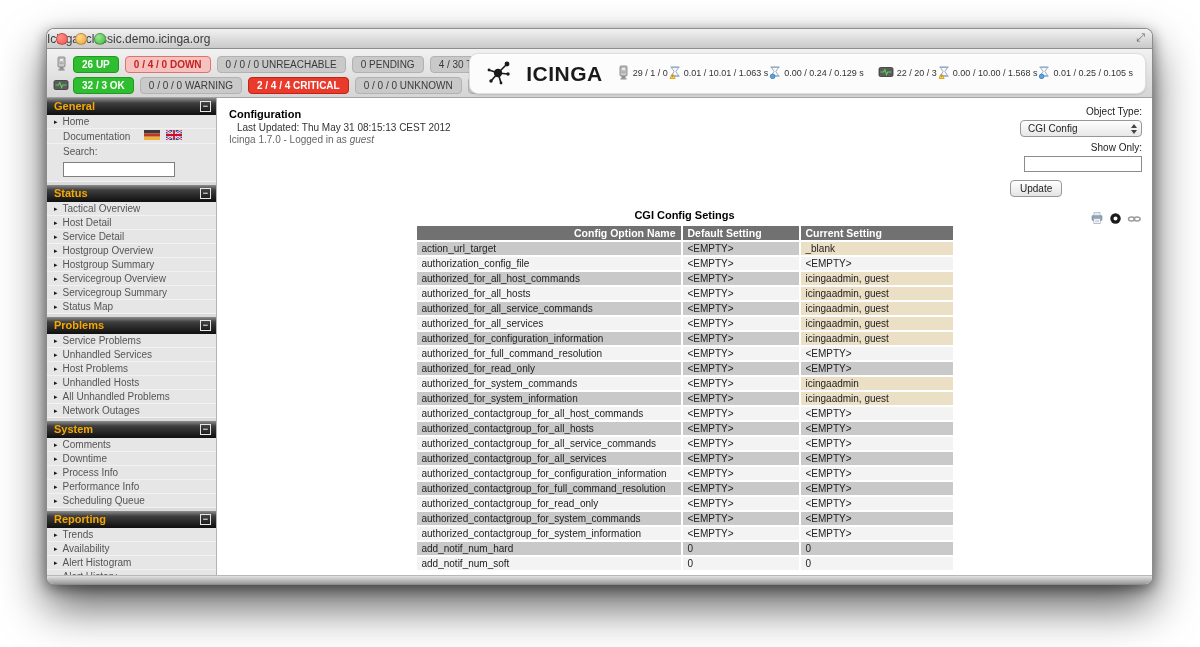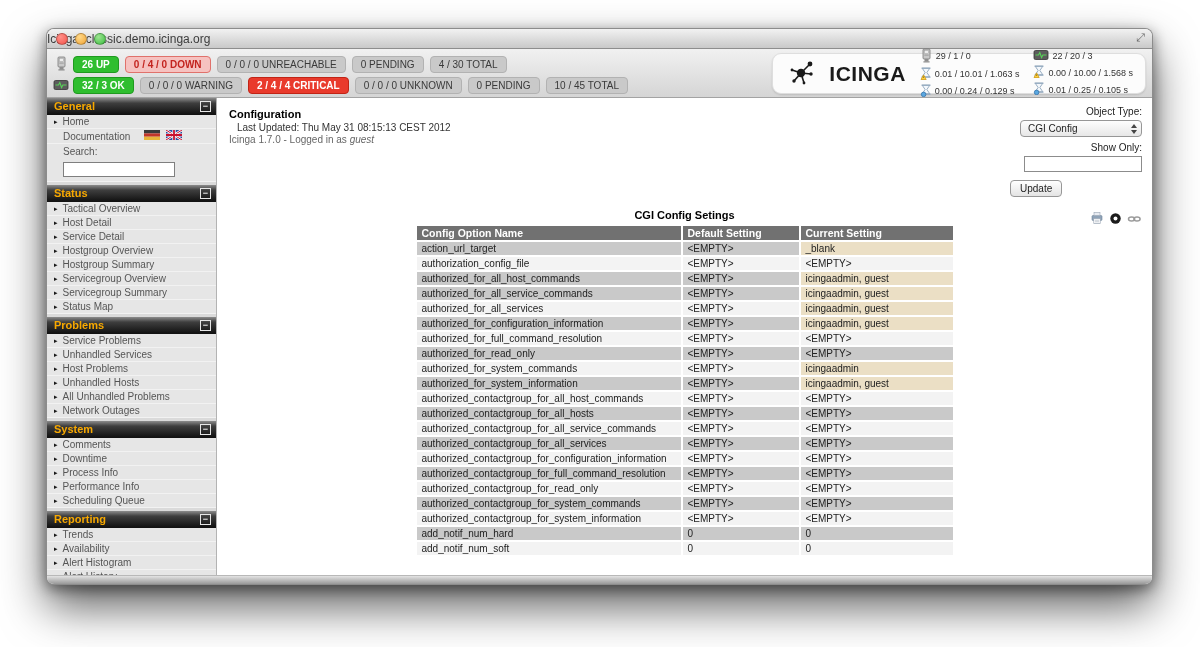--- a/index.html
+++ b/index.html
@@ -31,21 +31,21 @@
   .badge.ok       { background:#2FBE2F; color:#fff; border:1px solid #1F9A1F; }
   .badge.down     { background:#F6C2C0; color:#C3241F; border:1px solid #E0716B; }
   .badge.critical { background:#E93A2C; color:#fff; border:1px solid #C02416; }
   .badge.neutral  { background:#C9C9C9; color:#3A3A3A; border:1px solid #B2B2B2; font-weight:normal; }
 
   .brand { position:absolute; right:6px; top:4px; height:41px; display:flex; align-items:center; gap:14px;
     background:#FCFCFC; border:1px solid #DEDEDE; border-radius:9px; padding:0 12px 0 14px;
     box-shadow:0 1px 2px rgba(0,0,0,.12); }
   .logo { display:flex; align-items:center; gap:12px; }
   .logo-text { font-size:21px; font-weight:bold; letter-spacing:.5px; color:#1A1A1A; }
-  .stats { display:flex; flex-direction:column; justify-content:center; gap:1px; }
+  .stats { display:flex; justify-content:center; gap:1px; }
   .stat-line { display:flex; align-items:center; gap:3px; font-size:9px; color:#333; line-height:11px; white-space:nowrap; }
 
   
   .body-row { display:flex; height:477px; overflow:hidden; }
 
   .sidebar { width:170px; background:#DADADA; border-right:1px solid #B3B3B3; overflow:hidden; }
   .sb-section { margin-bottom:3px; }
   .sb-header { background:linear-gradient(180deg,#8C8C8C 0%,#3E3E3E 30%,#121212 95%);
     color:#F7A800; font-weight:bold; font-size:11px; padding:2px 5px 3px 7px; display:flex; justify-content:space-between; align-items:center; }
   .collapse { width:11px; height:11px; border:1px solid #E6E6E6; color:#E6E6E6; font-size:9px; line-height:9px; text-align:center; cursor:pointer; }
@@ -75,21 +75,21 @@
   .update-row { text-align:left;text-decoration:underline; }
   .update-btn { font-family:"Liberation Sans",sans-serif; font-size:10px; color:#222; padding:2px 9px;
     border:1px solid #979797; border-radius:4px; background:linear-gradient(#FFFFFF,#E4E4E4); cursor:pointer; }
   .mini-icons { margin-top:14px; display:flex; gap:5px; justify-content:flex-end; align-items:center; }
   .mini-icons span { cursor:pointer; display:inline-flex; }
 
   .table-block { margin-top:64px; }
   .table-title { text-align:center; font-size:11px; font-weight:bold; color:#000; margin-bottom:3px; width:494px; margin-left:auto; margin-right:auto;margin-top:25px; }
   table.cfg { border-collapse:separate; border-spacing:2px; margin:0 auto; width:494px; table-layout:fixed; }
   table.cfg th { background:#717171; color:#fff; font-size:10.5px; font-weight:bold; text-align:left; padding:1px 5px; }
-  table.cfg th:nth-child(1){ width:264px; } table.cfg th:nth-child(2){ width:116px; } table.cfg th:nth-child(3){ width:152px; }
+  table.cfg th:nth-child(1){ width:264px;text-align:right; } table.cfg th:nth-child(2){ width:116px; } table.cfg th:nth-child(3){ width:152px; }
   table.cfg td { font-size:10px; color:#222; padding:1px 5px; height:12px; overflow:hidden; white-space:nowrap; }
   tr.odd td  { background:#C9C9C9; }
   tr.even td { background:#F3F3F3; }
   td.diff { background:#EBDFC5 !important; }
   td.muted { color:#98917F; }
 
   .bottombar { height:10px; background:linear-gradient(#E3E3E3,#8F8F8F); border-top:1px solid #B8B8B8; }
 </style>
 </head>
 <body>
@@ -429,20 +429,25 @@
                 <tr class="even">
                   <td>authorization_config_file</td>
                   <td>&lt;EMPTY&gt;</td>
                   <td>&lt;EMPTY&gt;</td>
                 </tr>
                 <tr class="odd">
                   <td>authorized_for_all_host_commands</td>
                   <td>&lt;EMPTY&gt;</td>
                   <td class="diff muted">icingaadmin, guest</td>
                 </tr>
+                <tr class="even">
+                  <td>authorized_for_all_hosts</td>
+                  <td>&lt;EMPTY&gt;</td>
+                  <td class="diff muted">icingaadmin, guest</td>
+                </tr>
                 <tr class="odd">
                   <td>authorized_for_all_service_commands</td>
                   <td>&lt;EMPTY&gt;</td>
                   <td class="diff muted">icingaadmin, guest</td>
                 </tr>
                 <tr class="even">
                   <td>authorized_for_all_services</td>
                   <td>&lt;EMPTY&gt;</td>
                   <td class="diff muted">icingaadmin, guest</td>
                 </tr>

